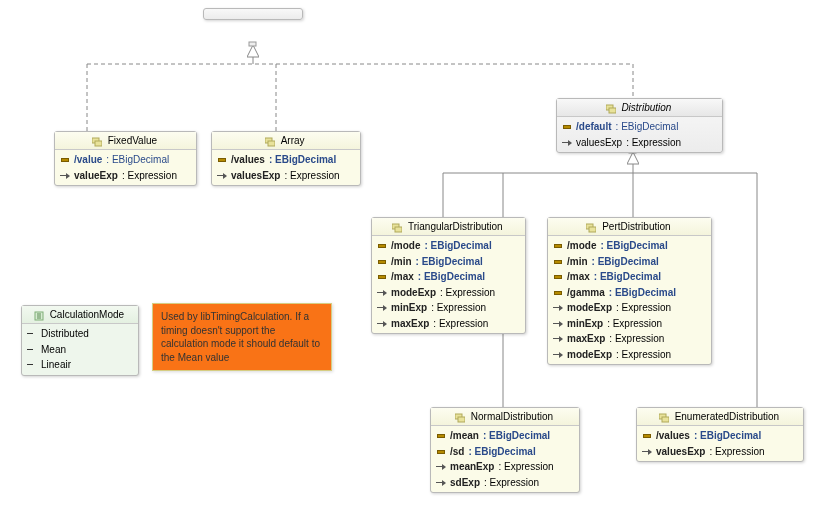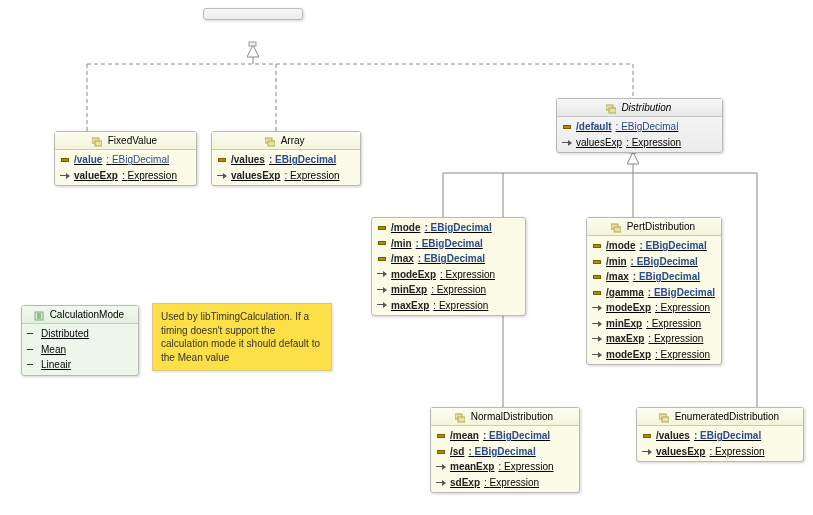--- a/index.html
+++ b/index.html
@@ -34,21 +34,20 @@
     border-bottom: 1px solid #c8c8c8;
     text-align: center;
     white-space: nowrap;
     background: linear-gradient(#fdfdf0,#f4f4dc);
   }
   .box.abstract .title { font-style: italic; background: linear-gradient(#f8f8f8,#e7e7e7); }
   .box.enum .title { background: linear-gradient(#f2f9f0,#e4f0e1); }
   .title .ticon { margin-right: 3px; position: relative; top: 1px; }
   .compartment {
     padding: 2px 0;
-    text-decoration: underline;
   }
   .row {
     padding: 1px 6px 1px 5px;
     white-space: nowrap;
     display: flex;
     align-items: center;
     gap: 4px;
     line-height: 1.35;
   }
   .deriv { color: #2a4a8a; font-weight: 600; }
@@ -62,21 +61,21 @@
     content:""; position:absolute; left:0; top:4px; width:7px; height:1px; background:#555;
   }
   .icon.ref::after {
     content:""; position:absolute; left:6px; top:2px; width:0; height:0; border-left:4px solid #555; border-top:3px solid transparent; border-bottom:3px solid transparent;
   }
   .icon.enumlit::before {
     content:""; position:absolute; left:0; top:4px; width:6px; height:1px; background:#333;
   }
   .note {
     position: absolute;
-    background: #fde047;
+    background: #f97316;
     border: 1px solid #d6cd82;
     padding: 6px 8px;
     font-size: 10px;
     color: #333;
     line-height: 1.35;
     box-shadow: 1px 1px 3px rgba(0,0,0,0.15);
   }
   
   .ticon svg { vertical-align: middle; }
 </style>
@@ -175,20 +174,27 @@
       </div>
     <div class="row">
         <span class="icon ref"></span>
         <span>valuesExp</span>
         <span><span> : </span><span>Expression</span></span>
       </div>
   </div>
 </div>
 
 <div class="box" style="left:371px; top:217px; width:155px;">
+  <div class="title">
+    <span class="ticon"><svg width="10" height="10">
+          <rect x="0" y="1" width="7" height="5" fill="#e8e29a" stroke="#b0a95a"></rect>
+          <rect x="3" y="4" width="7" height="5" fill="#e8e29a" stroke="#b0a95a"></rect>
+        </svg></span>
+    <span>TriangularDistribution</span>
+  </div>
   <div class="compartment">
     <div class="row">
         <span class="icon attr"></span>
         <span class="deriv bold">/mode</span>
         <span class="type bold"><span> : </span><span>EBigDecimal</span></span>
       </div>
     <div class="row">
         <span class="icon attr"></span>
         <span class="deriv bold">/min</span>
         <span class="type bold"><span> : </span><span>EBigDecimal</span></span>
@@ -209,21 +215,21 @@
         <span><span> : </span><span>Expression</span></span>
       </div>
     <div class="row">
         <span class="icon ref"></span>
         <span class="bold">maxExp</span>
         <span><span> : </span><span>Expression</span></span>
       </div>
   </div>
 </div>
 
-<div class="box" style="left:547px; top:217px; width:136px;margin-left:39px;">
+<div class="box" style="left:547px; top:217px; width:165px;">
   <div class="title">
     <span class="ticon"><svg width="10" height="10">
           <rect x="0" y="1" width="7" height="5" fill="#e8e29a" stroke="#b0a95a"></rect>
           <rect x="3" y="4" width="7" height="5" fill="#e8e29a" stroke="#b0a95a"></rect>
         </svg></span>
     <span>PertDistribution</span>
   </div>
   <div class="compartment">
     <div class="row">
         <span class="icon attr"></span>

